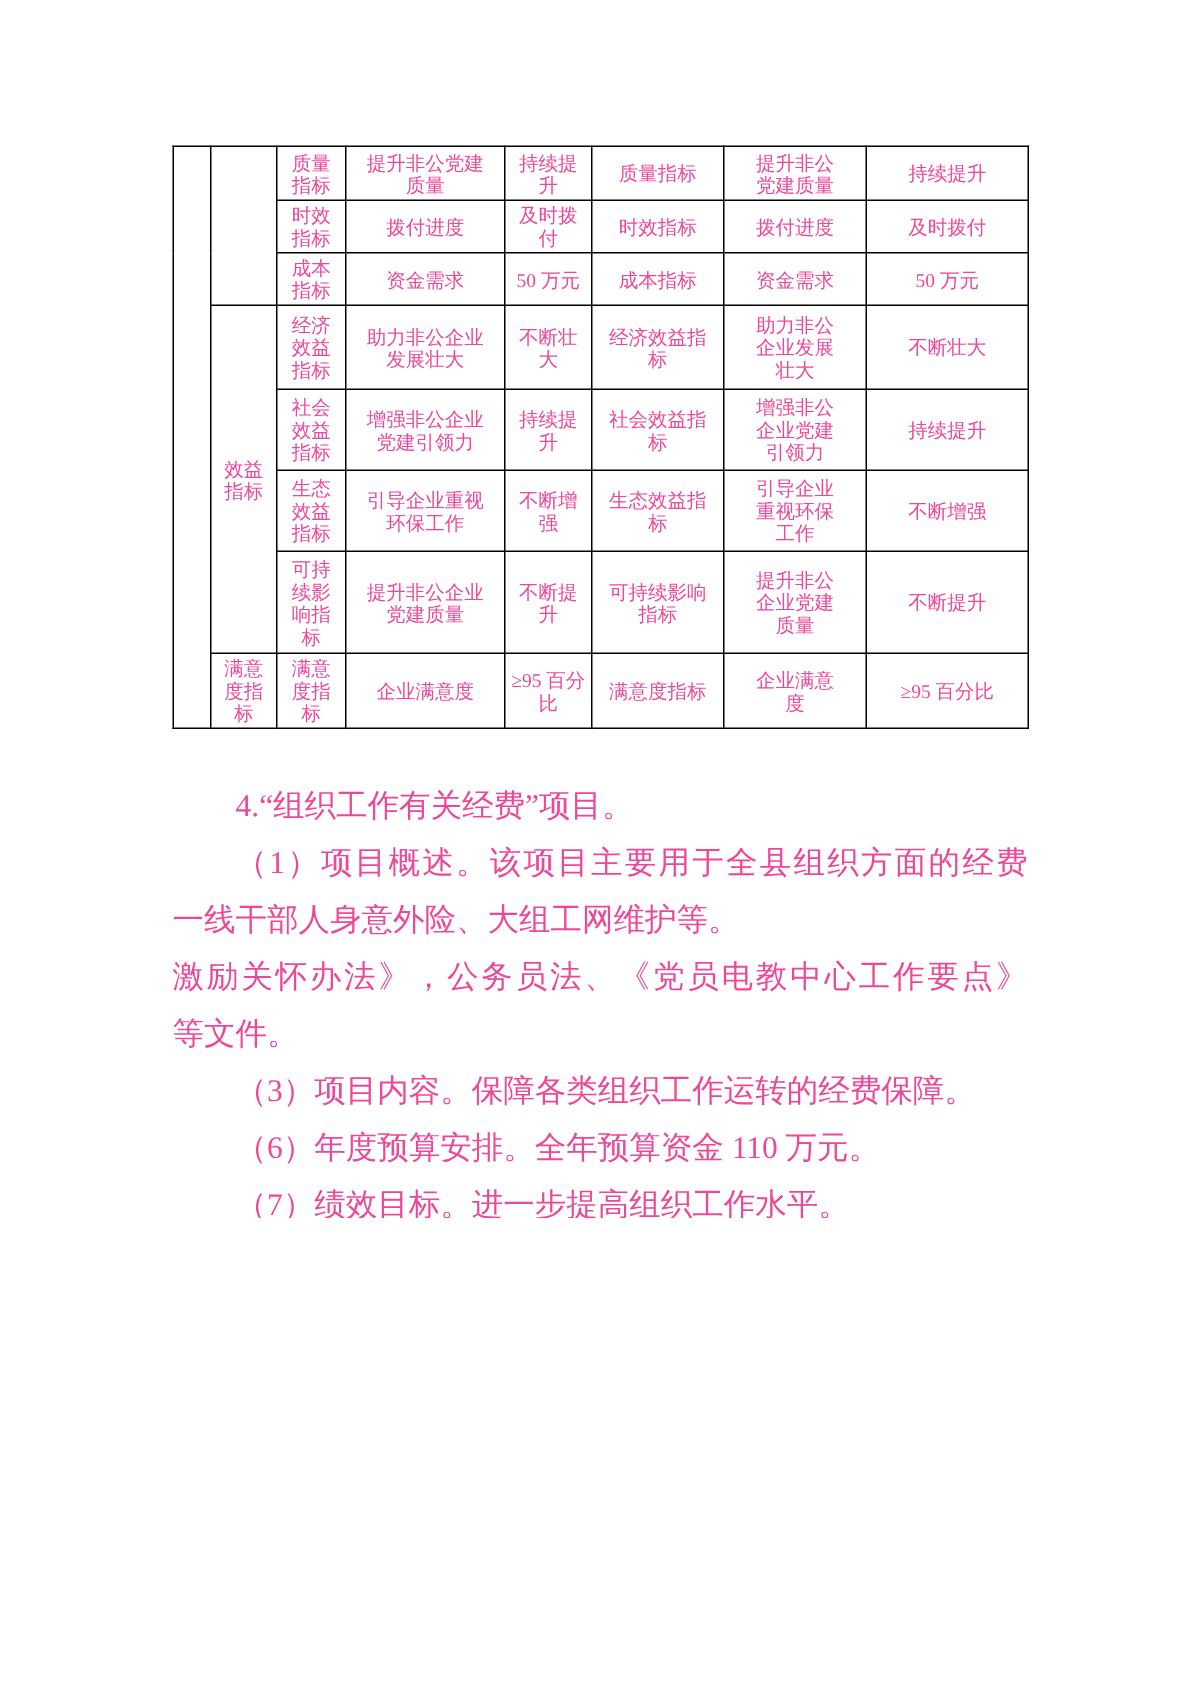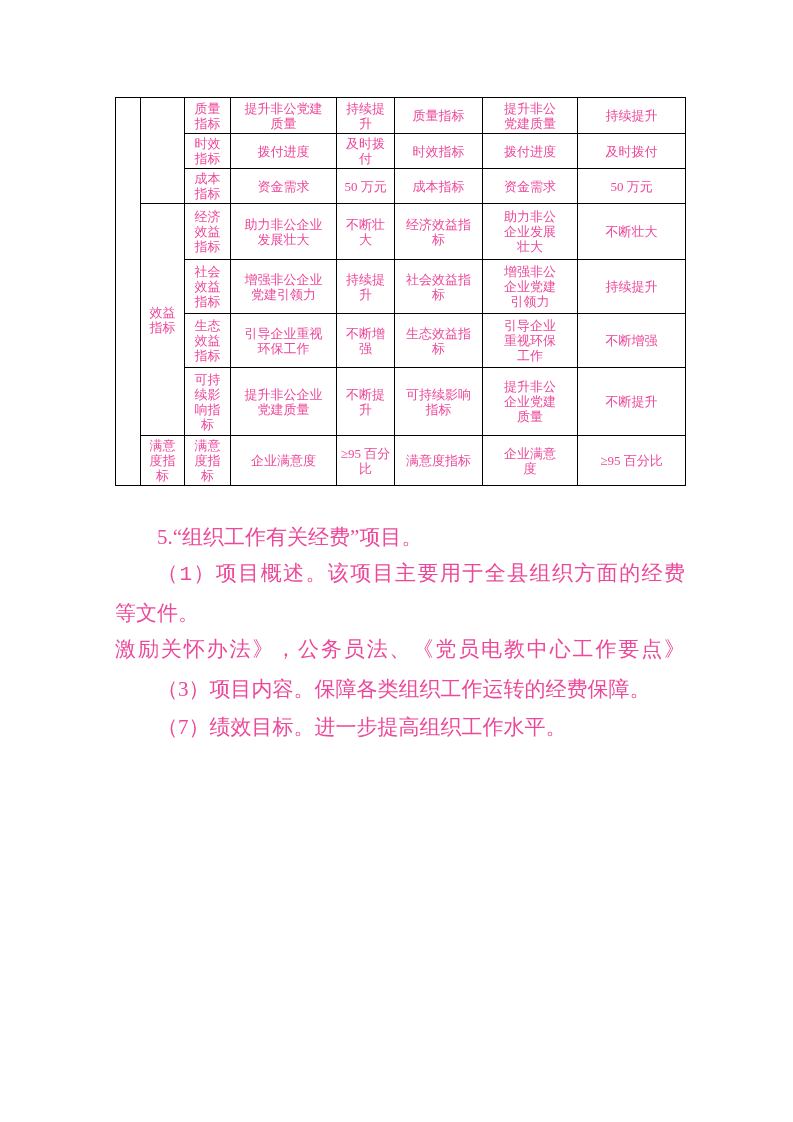--- a/index.html
+++ b/index.html
@@ -31,21 +31,21 @@
   tr.r36{height:36px} tr.r30{height:30px} tr.r56{height:56px} tr.r54{height:54px}
   tr.r68{height:68px} tr.r50{height:50px}
 
   
   .body-text {
     position:absolute; left:115px; top:518px; width:570px;
     font-size:21px; line-height:38px; text-align:left;
   }
   .tline { width:570px; }
   .tline.indent { text-indent:42px; }
-  .tline.fill { text-align:justify; text-align-last:justify;font-family:Liberation Mono, monospace; }
+  .tline.fill { text-align:justify; text-align-last:justify; }
 
   
   .footer-divider {
     position:absolute; left:115px; top:1022px; width:570px;
     border-top:2px solid #000;
   }
   .page-number {
     position:absolute; left:115px; top:1028px; width:570px;
     text-align:left; padding-right:12px; font-size:16px; line-height:22px;
   }
@@ -132,24 +132,26 @@
       <td class="cc">企业满意度</td>
       <td class="cv">≥95 百分比</td>
       <td class="ri">满意度指标</td>
       <td class="rc">企业满意度</td>
       <td class="rv">≥95 百分比</td>
     </tr>
   </tbody>
     </table>
 
   <div class="body-text">
-    <div class="tline indent">5.“组织工作有关经费”项目。</div>
+    <div class="tline indent">4.“组织工作有关经费”项目。</div>
     <div class="tline indent fill">（1）项目概述。该项目主要用于全县组织方面的经费</div>
+    <div class="tline">一线干部人身意外险、大组工网维护等。</div>
+    <div class="tline fill">激励关怀办法》，公务员法、《党员电教中心工作要点》</div>
     <div class="tline">等文件。</div>
-    <div class="tline fill">激励关怀办法》，公务员法、《党员电教中心工作要点》</div>
     <div class="tline indent">（3）项目内容。保障各类组织工作运转的经费保障。</div>
+    <div class="tline indent">（6）年度预算安排。全年预算资金 110 万元。</div>
     <div class="tline indent">（7）绩效目标。进一步提高组织工作水平。</div>
   </div>
 
   <div class="footer-divider"></div>
   <div class="page-number">- 16 -</div>
 
 </div>
 
 </body></html>

